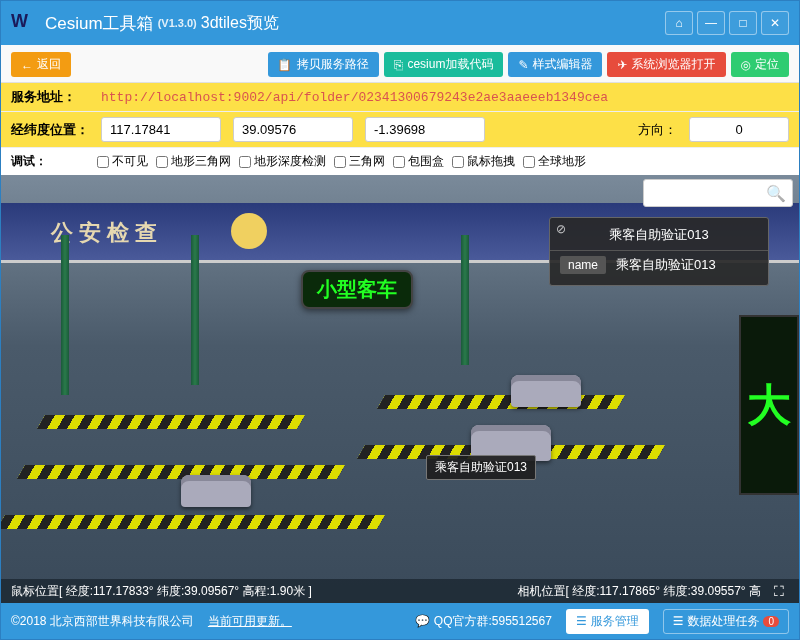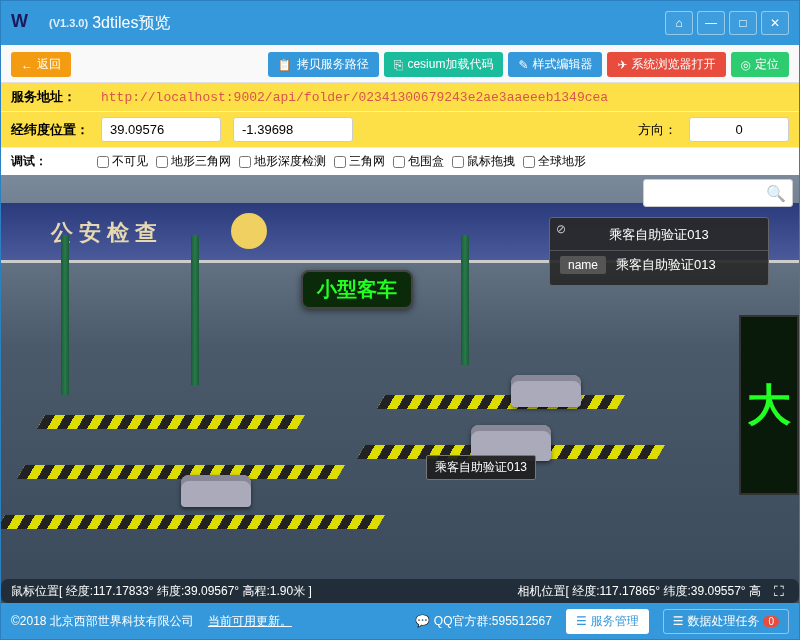--- a/index.html
+++ b/index.html
@@ -36,36 +36,37 @@
 .ground-strip { position: absolute; height: 14px; background: repeating-linear-gradient(90deg, #222 0, #222 10px, #dd0 10px, #dd0 20px); transform: skewX(-30deg); }
 .tooltip-box { position: absolute; background: rgba(40,40,40,0.92); border: 1px solid #666; border-radius: 3px; color: #fff; font-size: 13px; padding: 6px 0; min-width: 220px; }
 .tooltip-title { text-align: center; padding: 2px 10px 6px; border-bottom: 1px solid #555; }
 .tooltip-close { position: absolute; left: 6px; top: 4px; width: 18px; height: 18px; cursor: pointer; font-size: 12px; opacity: 0.7; }
 .tooltip-row { display: flex; padding: 5px 10px; gap: 10px; }
 .tooltip-key { background: #555; padding: 2px 8px; border-radius: 2px; font-size: 12px; }
 .tooltip-val { flex: 1; }
 .label-tag { position: absolute; background: rgba(30,30,30,0.92); border: 1px solid #777; color: #fff; font-size: 12px; padding: 3px 8px; border-radius: 2px; }
 .searchbox { position: absolute; top: 4px; right: 6px; width: 150px; height: 28px; background: #fff; border: 1px solid #ccc; border-radius: 3px; display: flex; align-items: center; padding: 0 6px; }
 .searchbox .mag { margin-left: auto; opacity: 0.5; }
-.statusbar { position: absolute; bottom: 0; left: 0; right: 0; height: 24px; background: rgba(20,30,40,0.65); color: #fff; font-size: 12px; display: flex; align-items: center; padding: 0 10px; border-radius: 7px; }
+.statusbar { position: absolute; bottom: 0; left: 0; right: 0; height: 24px; background: rgba(20,30,40,0.65); color: #fff; font-size: 12px; display: flex; align-items: center; padding: 0 10px; }
 .statusbar .spacer { flex: 1; }
 .fs-icon { width: 20px; height: 20px; margin-left: 8px; cursor: pointer; display: flex; align-items: center; justify-content: center; font-size: 14px; }
 .footer { background: #3498db; height: 36px; display: flex; align-items: center; padding: 0 10px; color: #fff; font-size: 12px; gap: 14px; }
 .footer .spacer { flex: 1; }
 .footer-btn { border: 1px solid rgba(255,255,255,0.45); border-radius: 3px; padding: 3px 9px; cursor: pointer; display: inline-flex; align-items: center; gap: 4px; font-size: 12px; }
 .footer-btn.active { background: #fff; color: #3498db; }
 .badge { background: #e74c3c; border-radius: 8px; padding: 0 5px; font-size: 10px; color: #fff; }
 .car { position: absolute; width: 70px; height: 32px; background: #aab; border-radius: 8px 8px 4px 4px; box-shadow: inset 0 6px 0 #889, 0 2px 4px rgba(0,0,0,0.5); }
 </style>
 </head>
 <body>
 
 <div class="window">
   <div class="titlebar">
     <span class="logo">W</span>
+    <span class="title-main">Cesium工具箱</span>
     <span class="title-ver">(V1.3.0)</span>
     <span class="title-sub">3dtiles预览</span>
     <div class="titlebar-spacer"></div>
     <div class="win-btn">⌂</div>
     <div class="win-btn">—</div>
     <div class="win-btn">□</div>
     <div class="win-btn">✕</div>
   </div>
 
   <div class="toolbar">
@@ -96,20 +97,21 @@
       </button>
   </div>
 
   <div class="row">
     <span class="lbl">服务地址：</span>
     <span class="url">http://localhost:9002/api/folder/02341300679243e2ae3aaeeeb1349cea</span>
   </div>
 
   <div class="row">
     <span class="lbl">经纬度位置：</span>
+    <input class="input" value="117.17841" style="">
     <input class="input" value="39.09576" style="">
     <input class="input" value="-1.39698" style="">
     <span style="flex:1"></span>
     <span>方向：</span>
     <input class="input" style="width: 100px; text-align: center;" value="0">
   </div>
 
   <div class="chk-row">
     <span class="lbl">调试：</span>
     <label class="chk">

